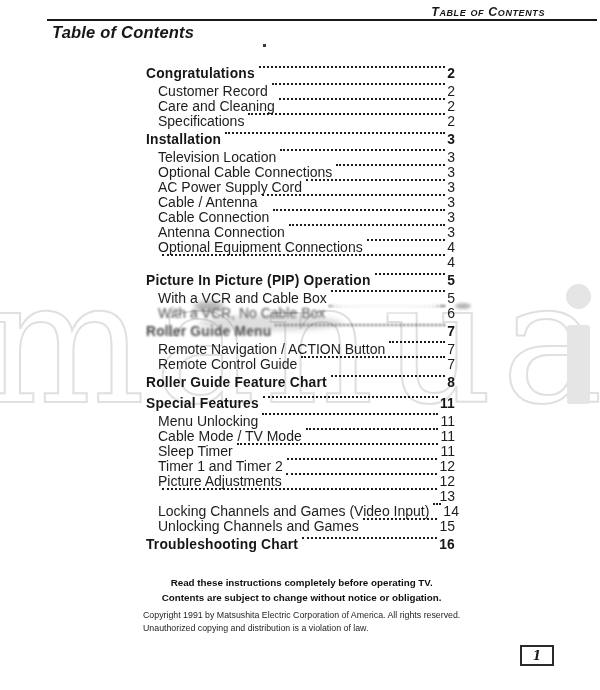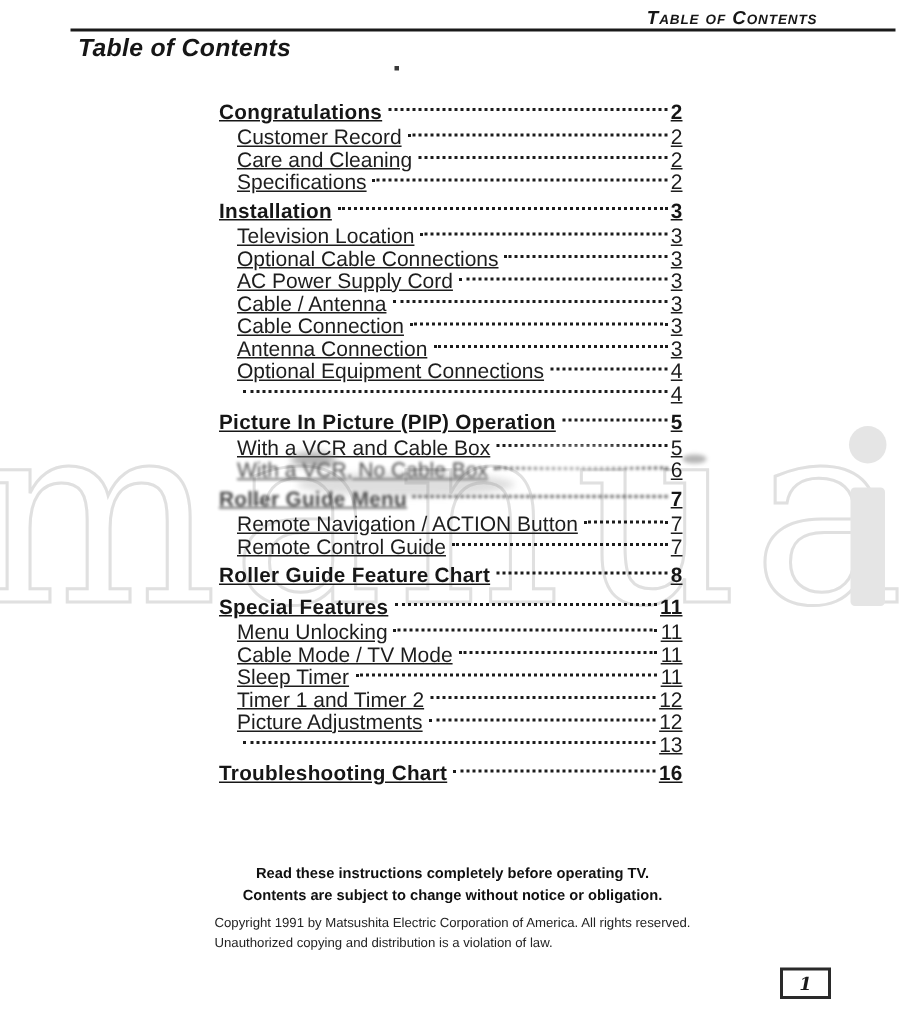--- a/index.html
+++ b/index.html
@@ -101,22 +101,21 @@
   
   #toc-list {
     position: absolute;
     left: 146px;
     top: 62px;
     width: 309px;
     z-index: 1;
   }
   .toc-row {
     display: flex;
-    align-items: center;
-    text-decoration: underline;
+    align-items: flex-start;
   }
   .toc-row .t {
     white-space: nowrap;
   }
   .toc-row .leader {
     flex: 1;
     border-bottom: 2px dotted #1c1c1c;
     margin: 0 2px 2px 4px;
     min-width: 8px;
   }
@@ -358,20 +357,30 @@
       </div>
       <div class="toc-row lvl2">
         <span class="t">Picture Adjustments</span>
         <span class="leader"></span>
         <span class="p">12</span>
       </div>
       <div class="toc-row lvl2">
         <span class="leader"></span>
         <span class="p">13</span>
       </div>
+      <div class="toc-row lvl2">
+        <span class="t">Locking Channels and Games (Video Input)</span>
+        <span class="leader"></span>
+        <span class="p">14</span>
+      </div>
+      <div class="toc-row lvl2">
+        <span class="t">Unlocking Channels and Games</span>
+        <span class="leader"></span>
+        <span class="p">15</span>
+      </div>
       <div class="toc-row lvl1">
         <span class="t">Troubleshooting Chart</span>
         <span class="leader"></span>
         <span class="p">16</span>
       </div>
     </div>
 
   <div class="blob" id="blob-dark-1"></div>
   <div class="blob" id="blob-white"></div>
   <div class="blob" id="blob-dash-1"></div>

